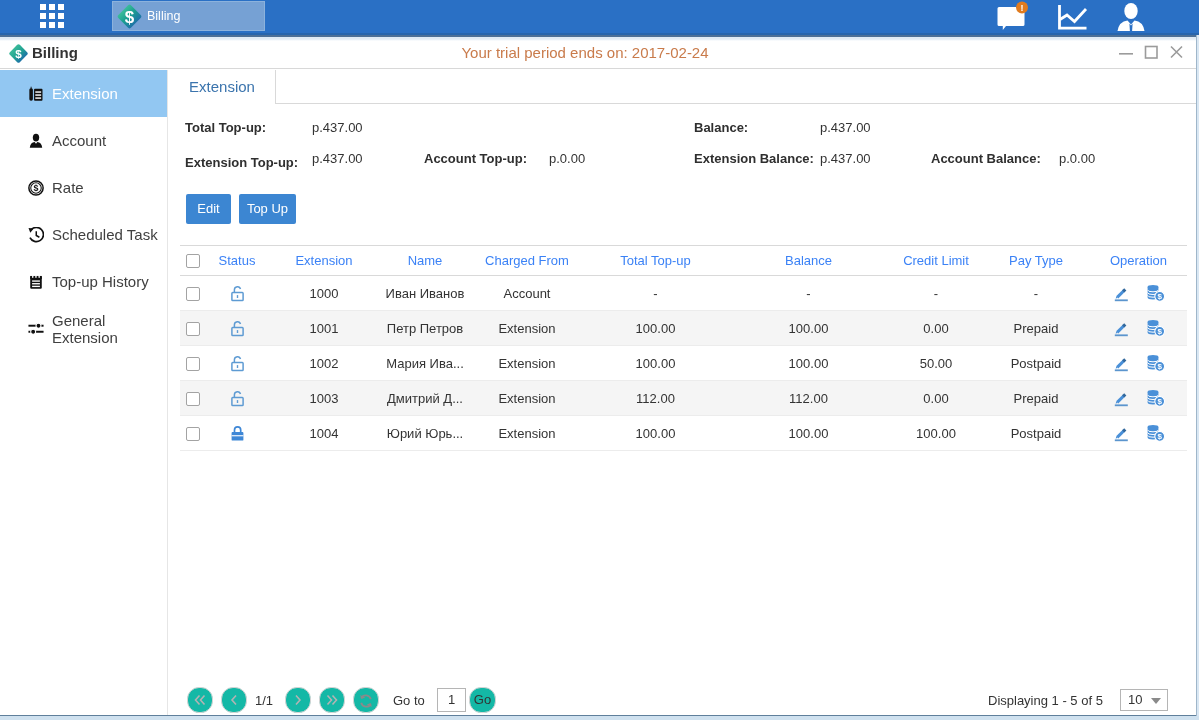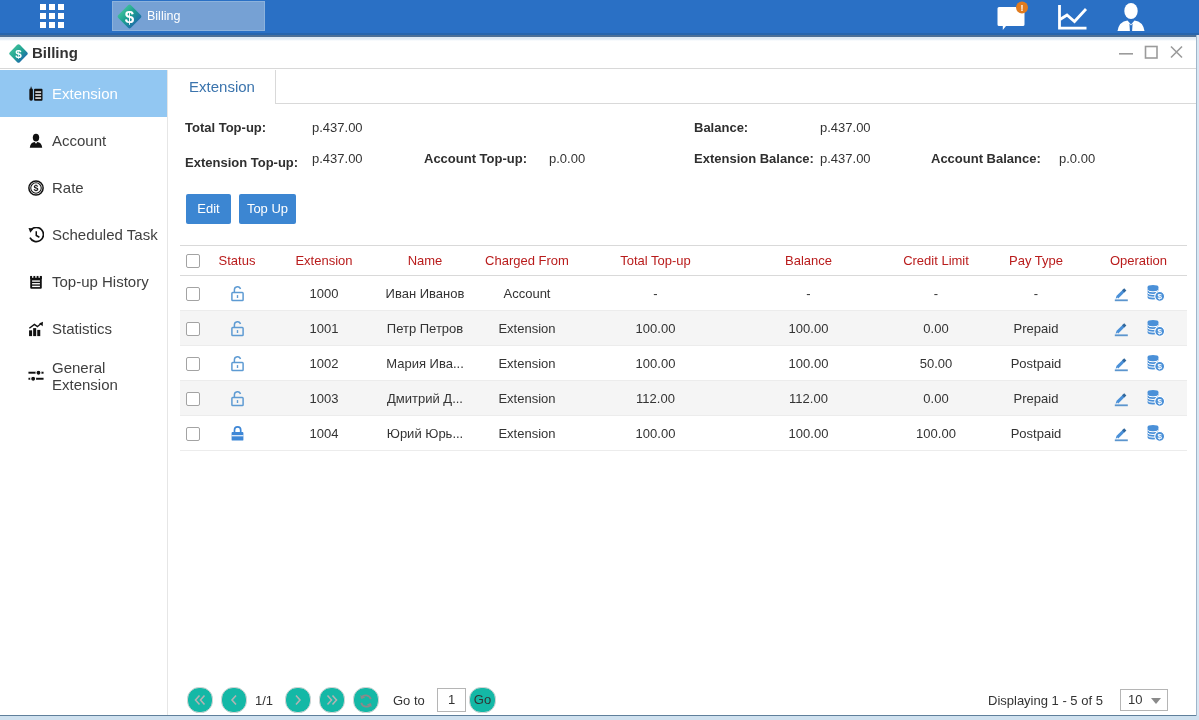--- a/index.html
+++ b/index.html
@@ -29,21 +29,21 @@
 
 .content { position:absolute; left:169px; top:70px; width:1030px; height:646px; background:#fff; }
 .tabstrip { position:absolute; left:0; top:0; width:1030px; height:34px; border-bottom:1px solid #d9d9d9; }
 .tab { position:absolute; left:0; top:0; width:107px; height:34px; background:#fff; border-right:1px solid #d9d9d9; color:#3b74ad; font-size:15px; line-height:33px; text-align:center; }
 .st { position:absolute; font-size:13px; color:#333; white-space:nowrap; }
 .st b { color:#2f2f2f; }
 .btn { position:absolute; height:30px; background:#3c86d2; color:#fff; font-size:13px; text-align:center; line-height:30px; border-radius:2px; }
 
 .tbl { position:absolute; left:11px; top:175px; width:1007px; border-collapse:collapse; table-layout:fixed; }
 .tbl td { text-align:center; font-size:13px; color:#333; height:35px; padding:0; vertical-align:middle; }
-.tbl tr.hd td { height:30px; border-top:1px solid #d9d9d9; border-bottom:1px solid #d9d9d9; color:#b91c1c; }
+.tbl tr.hd td { height:30px; border-top:1px solid #d9d9d9; border-bottom:1px solid #d9d9d9; color:#3b82f6; }
 .tbl tr:not(.hd) td { border-bottom:1px solid #ececec; }
 .tbl tr.alt td { background:#f5f5f5; }
 .cb { display:inline-block; width:14px; height:14px; border:1px solid #a3a3a3; border-radius:2px; background:#fff; vertical-align:middle; }
 .opwrap svg { vertical-align:middle; }
 
 .pager { position:absolute; left:0; top:617px; width:1030px; height:26px; font-size:13px; color:#333;padding-left:24px; }
 .pbtn { position:absolute; width:26px; height:26px; background:#14b8a6; border:1px solid #d4d4d4; border-radius:12px; text-align:center; }
 .pbtn svg { margin-top:6px; }
 .ptx { position:absolute; top:6px; }
 .pin { position:absolute; width:29px; height:24px; top:1px; border:1px solid #b5b5b5; background:#fff; font-size:13px; text-align:center; line-height:22px; }
@@ -104,20 +104,21 @@
         <linearGradient id="dg2" gradientUnits="userSpaceOnUse" x1="2" y1="13" x2="24" y2="13">
       <stop offset="0" stop-color="#3dbd9b"></stop>
           <stop offset="0.5" stop-color="#21a392"></stop>
           <stop offset="1" stop-color="#1e6cab"></stop>
     </linearGradient>
       </defs>
     <rect x="3.4" y="3.4" width="19.2" height="19.2" rx="2.5" transform="rotate(45 13 13)" fill="url(#dg2)"></rect>
     <text x="13" y="18.6" font-size="16" font-weight="bold" fill="#fff" text-anchor="middle" font-family="Liberation Sans">$</text>
   </svg>
   <span class="tname">Billing</span>
+  <div class="trial" style="width:1170px">Your trial period ends on: 2017-02-24</div>
   <div class="winbtns">
     <svg width="66" height="34" viewBox="0 0 66 34">
       <rect x="0" y="18" width="14" height="1.6" fill="#9b9b9b"></rect>
       <rect x="26.5" y="11.5" width="11.5" height="11.5" fill="none" stroke="#9b9b9b" stroke-width="1.6"></rect>
       <path d="M52 11.5 L63 22.5 M63 11.5 L52 22.5" stroke="#9b9b9b" stroke-width="1.6"></path>
     </svg>
   </div>
 </div>
 
 <div class="side">
@@ -160,30 +161,20 @@
       <rect x="2.5" y="2.2" width="13" height="14.5" rx="1.2" fill="#111"></rect>
       <rect x="2.5" y="2.2" width="13" height="3.4" fill="#111"></rect>
       <rect x="4.6" y="1" width="1.5" height="3.4" rx="0.7" fill="#fff"></rect>
       <rect x="8.2" y="1" width="1.5" height="3.4" rx="0.7" fill="#fff"></rect>
       <rect x="11.8" y="1" width="1.5" height="3.4" rx="0.7" fill="#fff"></rect>
       <rect x="4.6" y="7.2" width="8.8" height="1.5" fill="#fff"></rect>
       <rect x="4.6" y="10.2" width="8.8" height="1.5" fill="#fff"></rect>
       <rect x="4.6" y="13.2" width="8.8" height="1.5" fill="#fff"></rect>
     </svg>
     <span class="lb">Top-up History</span>
-  </div>
-  <div class="sitem">
-    <svg class="ic" viewBox="0 0 18 18">
-      <rect x="1.2" y="10.5" width="3.4" height="6.5" fill="#111"></rect>
-      <rect x="5.8" y="8" width="3.4" height="9" fill="#111"></rect>
-      <rect x="10.4" y="10" width="3.4" height="7" fill="#111"></rect>
-      <path d="M1.5 8.2 L7.2 3.8 L10.6 6.4 L15 2.6" fill="none" stroke="#111" stroke-width="1.6"></path>
-      <path d="M16.8 0.9 L16.5 6 L12.6 2.7 z" fill="#111"></path>
-    </svg>
-    <span class="lb">Statistics</span>
   </div>
   <div class="sitem">
     <svg class="ic" viewBox="0 0 18 18">
       <rect x="0.5" y="4.2" width="17" height="2.2" fill="#111"></rect>
       <rect x="0.5" y="11" width="17" height="2.2" fill="#111"></rect>
       <circle cx="11.8" cy="5.3" r="2.8" fill="#111" stroke="#fff" stroke-width="1.2"></circle>
       <circle cx="5.8" cy="12.1" r="2.8" fill="#111" stroke="#fff" stroke-width="1.2"></circle>
     </svg>
     <span class="lb">General Extension</span>
   </div>

